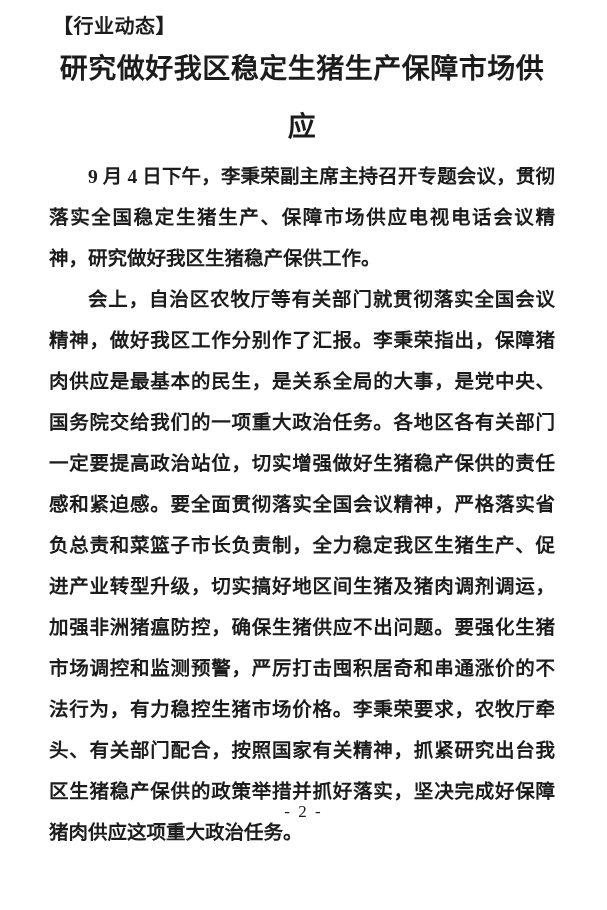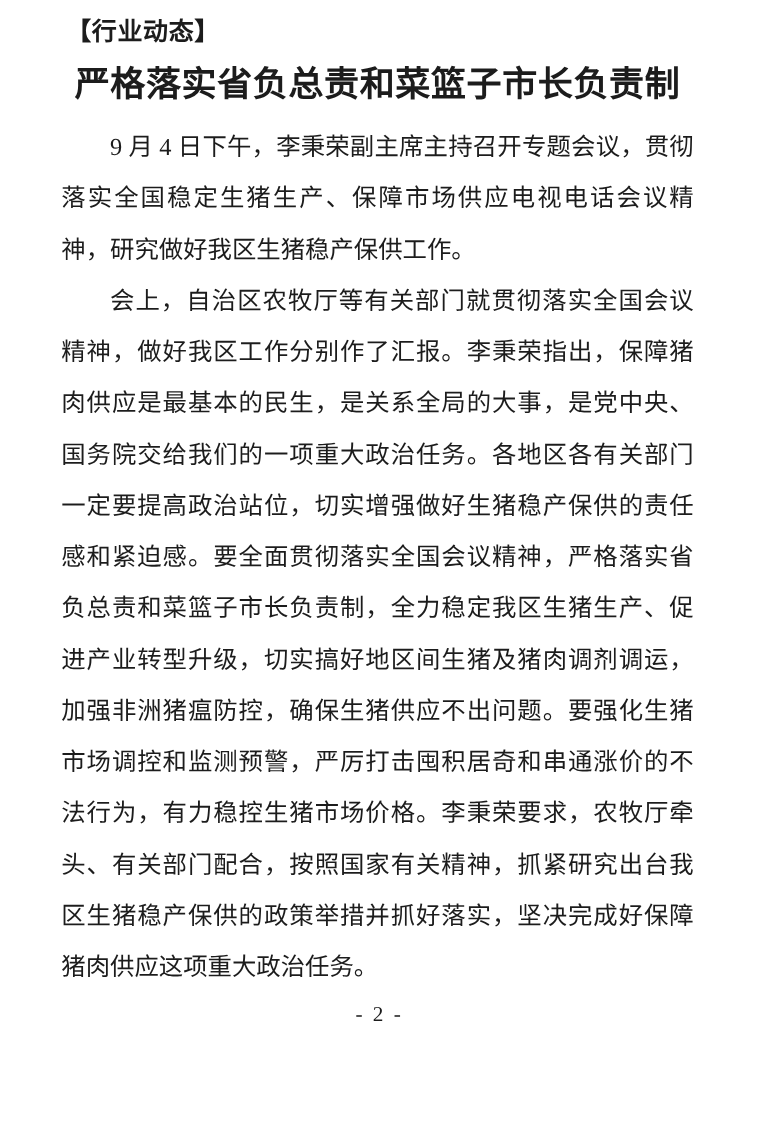--- a/index.html
+++ b/index.html
@@ -38,20 +38,21 @@
     font-size: 28px;
     line-height: 58px;
     letter-spacing: 0.5px;
   }
   
   .doc-body {
     font-size: 19.5px;
     line-height: 41px;
     text-align: justify;
     text-justify: inter-character;
+    font-weight: bold;
   }
   .doc-body p {
     margin: 0;
     text-indent: 2em;
   }
   .page-number {
     position: absolute;
     left: 0;
     right: 0;
     bottom: 8px;
@@ -62,21 +63,21 @@
   }
 </style>
 </head>
 <body>
 
 <div class="page">
 
   <div class="section-tag">【行业动态】</div>
 
   <div class="doc-title">
-    <div>严格落实省负总责和菜篮子市长负责制</div>
+    <div>研究做好我区稳定生猪生产保障市场供应</div>
   </div>
 
   <div class="doc-body">
     <p>9 月 4 日下午，李秉荣副主席主持召开专题会议，贯彻落实全国稳定生猪生产、保障市场供应电视电话会议精神，研究做好我区生猪稳产保供工作。</p>
     <p>会上，自治区农牧厅等有关部门就贯彻落实全国会议精神，做好我区工作分别作了汇报。李秉荣指出，保障猪肉供应是最基本的民生，是关系全局的大事，是党中央、国务院交给我们的一项重大政治任务。各地区各有关部门一定要提高政治站位，切实增强做好生猪稳产保供的责任感和紧迫感。要全面贯彻落实全国会议精神，严格落实省负总责和菜篮子市长负责制，全力稳定我区生猪生产、促进产业转型升级，切实搞好地区间生猪及猪肉调剂调运，加强非洲猪瘟防控，确保生猪供应不出问题。要强化生猪市场调控和监测预警，严厉打击囤积居奇和串通涨价的不法行为，有力稳控生猪市场价格。李秉荣要求，农牧厅牵头、有关部门配合，按照国家有关精神，抓紧研究出台我区生猪稳产保供的政策举措并抓好落实，坚决完成好保障猪肉供应这项重大政治任务。</p>
   </div>
 
   <div class="page-number">- 2 -</div>
 
 </div>

